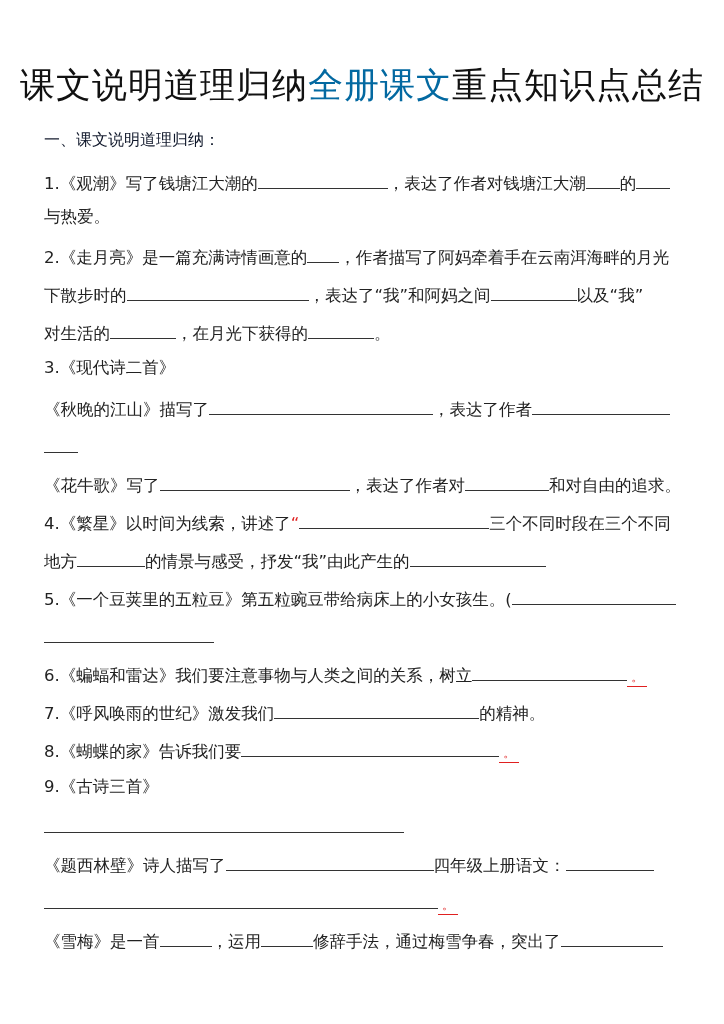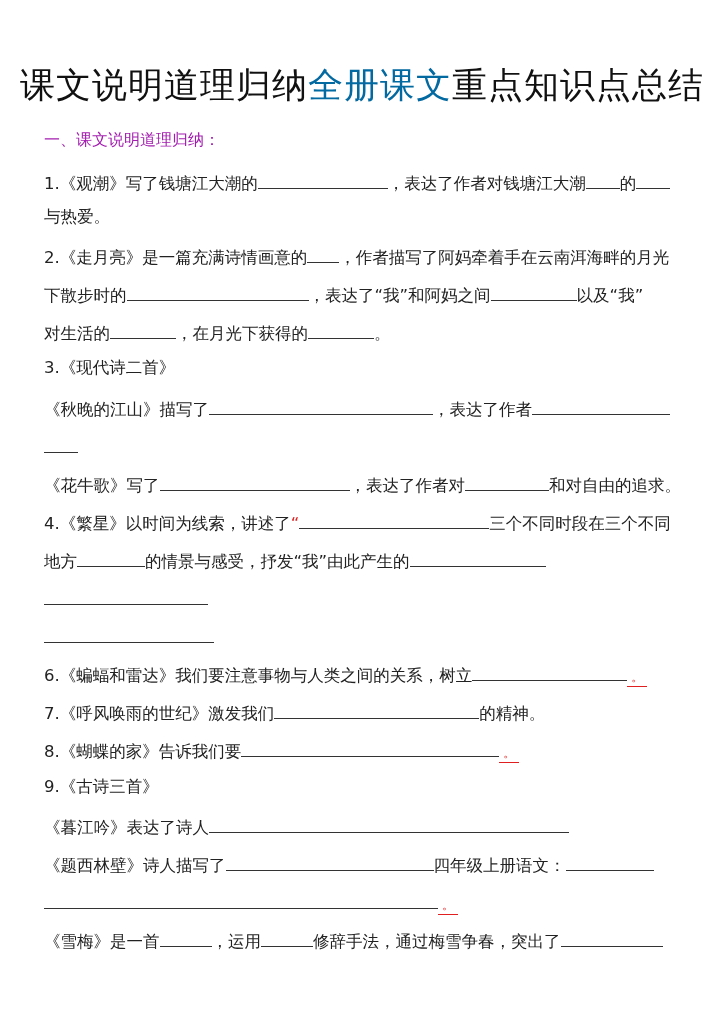--- a/index.html
+++ b/index.html
@@ -1,21 +1,21 @@
 <!DOCTYPE html>
 <html><head>
 <meta charset="utf-8">
 <style>
   html, body { margin:0; padding:0; background:#ffffff; }
   body { width:724px; height:1024px; overflow:hidden; position:relative;
          font-family:"DejaVu Sans","Liberation Sans",sans-serif; color:#222; }
   .title { position:absolute; top:62px; left:0; width:724px; text-align:center;
            font-size:35px; letter-spacing:1px; color:#111; white-space:nowrap; }
   .title .red { color:#0369a1; }
-  .section { position:absolute; top:130px; left:44px; font-size:16px; color:#a21caf; }
+  .section { position:absolute; top:130px; left:44px; font-size:16px; color:#0f172a; }
   .line { position:absolute; left:44px; font-size:16.5px; white-space:nowrap; color:#222; }
   .blank { display:inline-block; border-bottom:1px solid #333; height:18px; vertical-align:baseline; }
   .rq { color:#e02020; }
   .rdot { color:#e02020; display:inline-block; border-bottom:1px solid #e02020; font-size:12px; padding:0 4px; }
 </style>
 </head>
 <body>
 
 <div class="title"><span>课文说明道理归纳</span><span class="red">全册课文</span><span>重点知识点总结</span></div>
 <div class="section">一、课文说明道理归纳：</div>
@@ -28,24 +28,24 @@
 <div class="line" style="top:320px"><span>对生活的</span><span class="blank" style="width:66px"></span><span>，在月光下获得的</span><span class="blank" style="width:66px"></span><span>。</span></div>
 
 <div class="line" style="top:357px">3.《现代诗二首》</div>
 <div class="line" style="top:396px"><span>《秋晚的江山》描写了</span><span class="blank" style="width:224px"></span><span>，表达了作者</span><span class="blank" style="width:138px"></span></div>
 <div class="line" style="top:434px"><span class="blank" style="width:34px"></span></div>
 <div class="line" style="top:472px"><span>《花牛歌》写了</span><span class="blank" style="width:190px"></span><span>，表达了作者对</span><span class="blank" style="width:84px"></span><span>和对自由的追求。</span></div>
 
 <div class="line" style="top:510px"><span>4.《繁星》以时间为线索，讲述了</span><span class="rq">“</span><span class="blank" style="width:190px"></span><span>三个不同时段在三个不同</span></div>
 <div class="line" style="top:548px"><span>地方</span><span class="blank" style="width:68px"></span><span>的情景与感受，抒发“我”由此产生的</span><span class="blank" style="width:136px"></span></div>
 
-<div class="line" style="top:586px"><span class="blank" style="width:164px"></span></div>
+<div class="line" style="top:586px"><span>5.《一个豆荚里的五粒豆》第五粒豌豆带给病床上的小女孩生。(</span><span class="blank" style="width:164px"></span></div>
 <div class="line" style="top:624px"><span class="blank" style="width:170px"></span></div>
 
 <div class="line" style="top:662px"><span>6.《蝙蝠和雷达》我们要注意事物与人类之间的关系，树立</span><span class="blank" style="width:155px"></span><span class="rdot">。</span></div>
 <div class="line" style="top:700px"><span>7.《呼风唤雨的世纪》激发我们</span><span class="blank" style="width:205px"></span><span>的精神。</span></div>
 <div class="line" style="top:738px"><span>8.《蝴蝶的家》告诉我们要</span><span class="blank" style="width:258px"></span><span class="rdot">。</span></div>
 
 <div class="line" style="top:776px">9.《古诗三首》</div>
-<div class="line" style="top:814px"><span>《暮江吟》表达了诗人</span><span class="blank" style="width:360px"></span></div>
+<div class="line" style="top:814px"><span class="blank" style="width:360px"></span></div>
 <div class="line" style="top:852px"><span>《题西林壁》诗人描写了</span><span class="blank" style="width:208px"></span><span>四年级上册语文：</span><span class="blank" style="width:88px"></span></div>
 <div class="line" style="top:890px"><span class="blank" style="width:394px"></span><span class="rdot">。</span></div>
 <div class="line" style="top:928px"><span>《雪梅》是一首</span><span class="blank" style="width:52px"></span><span>，运用</span><span class="blank" style="width:52px"></span><span>修辞手法，通过梅雪争春，突出了</span><span class="blank" style="width:102px"></span></div>
 
 </body></html>

